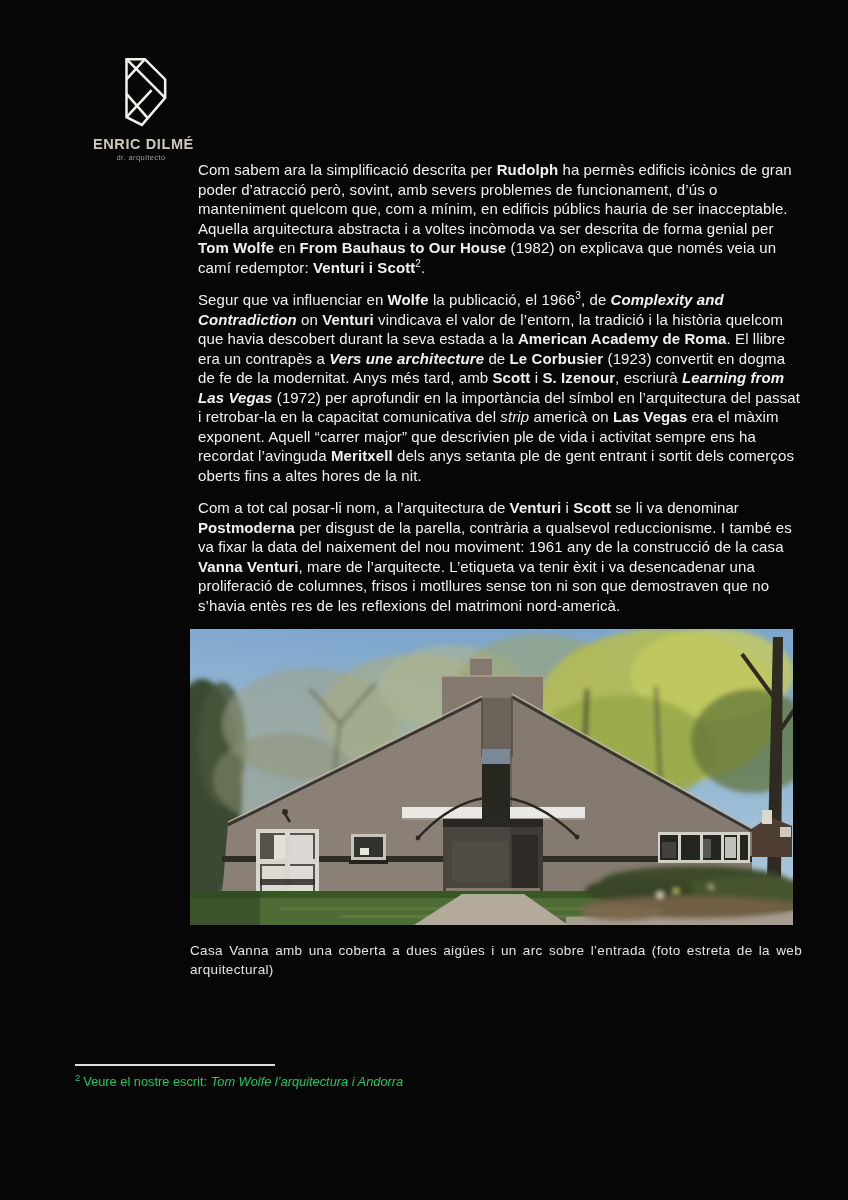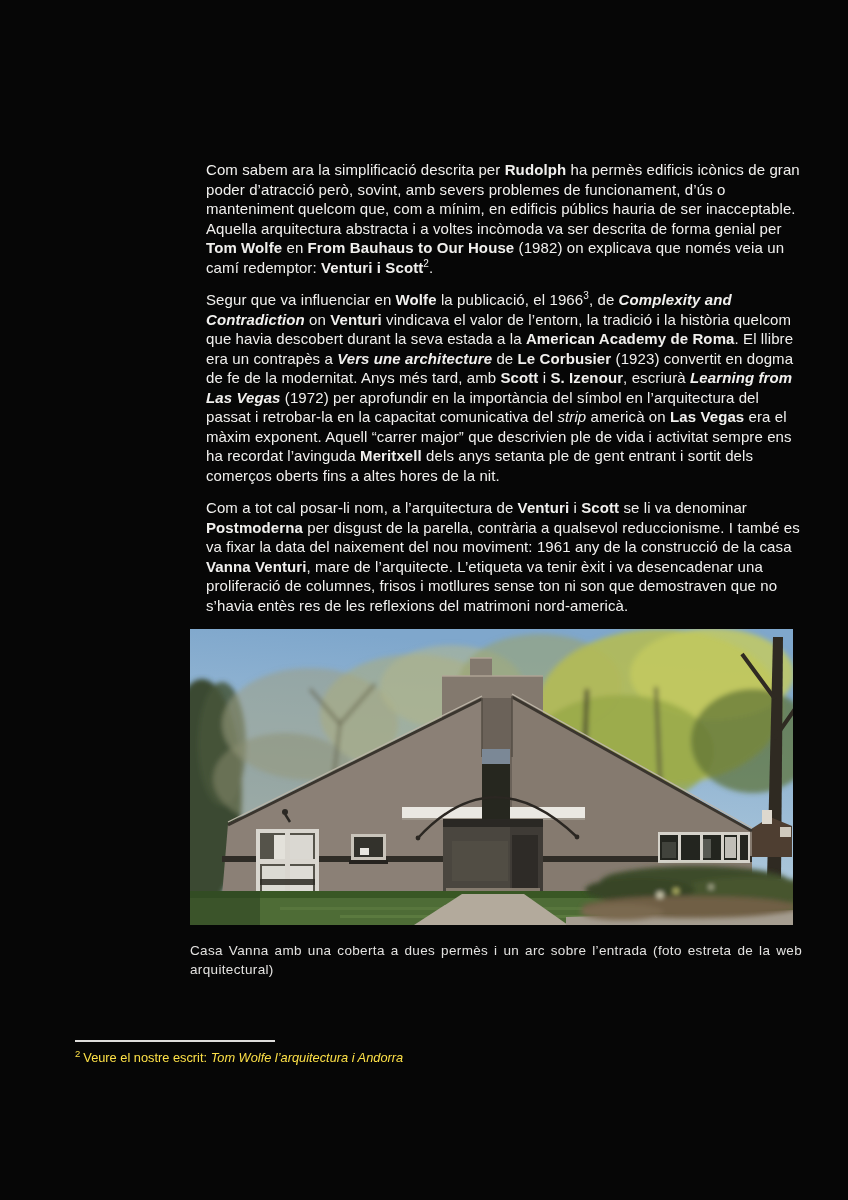--- a/index.html
+++ b/index.html
@@ -5,38 +5,51 @@
   html,body{margin:0;padding:0;background:#060606;}
   .page{position:relative;width:848px;height:1200px;background:#060606;overflow:hidden;
         font-family:"Liberation Sans","DejaVu Sans",sans-serif;}
   
   .logo{position:absolute;left:93px;top:56px;width:96px;text-align:center;color:#cdc6bc;}
   .logo svg{display:block;margin:0 auto 8px auto;}
   .logo-title{font-size:14.5px;font-weight:bold;letter-spacing:0.6px;color:#cfc8be;white-space:nowrap;}
   .logo-sub{font-size:7.5px;letter-spacing:0.4px;color:#a59e94;margin-top:1px;}
   
   .article{position:absolute;left:190px;top:160px;width:612px;color:#f1f0ee;}
-  .article p{margin:0 0 13px 16px;font-size:15px;line-height:19.5px;letter-spacing:0.1px;}
+  .article p{margin:0 0 13px 8px;font-size:15px;line-height:19.5px;letter-spacing:0.1px;}
   .b{font-weight:bold;}
   .i{font-style:italic;}
   sup{font-size:10px;line-height:0;vertical-align:super;}
   figure{margin:14px 0 0 0;width:603px;height:296px;}
   .caption{margin-top:17px;width:612px;font-size:13.5px;line-height:18.5px;color:#e3e2e0;
            text-align:justify;letter-spacing:0.35px;}
   
-  .footnotes{position:absolute;left:75px;top:1040px;width:712px;color:#fde047;}
+  .footnotes{position:absolute;left:75px;top:1064px;width:712px;color:#22c55e;}
   .fn-divider{width:200px;border-top:2px solid #dedddb;margin-bottom:6px;}
   .footnote{font-size:12.8px;line-height:19px;margin:0 0 1px 0;}
   .fnmark{font-size:9.5px;vertical-align:super;line-height:0;margin-right:3px;}
 </style>
 </head>
 <body>
 
 <div class="page">
 
+  <div class="logo">
+    <svg width="58" height="72" viewBox="0 0 60 74">
+      <g fill="none" stroke="#f3f0ea" stroke-width="2.6" stroke-linejoin="miter">
+        <path d="M15,3 L34,3 L55,24 L55,43 L31,71 L15,63 Z"></path>
+        <path d="M15,3 L55,43"></path>
+        <path d="M34,3 L15,24"></path>
+        <path d="M15,39 L37,64"></path>
+        <path d="M41,35 L15,63"></path>
+      </g>
+    </svg>
+    <div class="logo-title">ENRIC DILMÉ</div>
+    <div class="logo-sub">dr. arquitecto</div>
+  </div>
 
   <div class="article">
     <p><span class="">Com sabem ara la simplificació descrita per </span><span class="b">Rudolph</span><span class=""> ha permès edificis icònics de gran poder d’atracció però, sovint, amb  severs problemes de funcionament, d’ús o manteniment quelcom que, com a mínim, en edificis públics hauria de ser inacceptable. Aquella arquitectura abstracta i a voltes incòmoda va ser descrita de forma genial per </span><span class="b">Tom Wolfe</span><span class=""> en </span><span class="b">From Bauhaus to Our House</span><span class=""> (1982) on explicava que només veia un camí redemptor: </span><span class="b">Venturi i Scott</span><span class=""><sup>2</sup></span><span class="">.</span></p>
     <p><span class="">Segur que va influenciar en </span><span class="b">Wolfe</span><span class=""> la publicació, el 1966</span><span class=""><sup>3</sup></span><span class="">, de </span><span class="b i">Complexity and Contradiction</span><span class=""> on </span><span class="b">Venturi</span><span class=""> vindicava el valor de l’entorn, la tradició i la història quelcom que havia descobert  durant la seva estada a la </span><span class="b">American Academy de Roma</span><span class="">. El llibre era un contrapès a </span><span class="b i">Vers une architecture</span><span class=""> de </span><span class="b">Le Corbusier</span><span class=""> (1923) convertit en dogma de fe de la modernitat. Anys més tard, amb </span><span class="b">Scott</span><span class=""> i </span><span class="b">S. Izenour</span><span class="">, escriurà </span><span class="b i">Learning from Las Vegas</span><span class=""> (1972) per aprofundir en la importància del símbol en l’arquitectura del passat i retrobar-la en la capacitat comunicativa del </span><span class="i">strip</span><span class=""> americà on </span><span class="b">Las Vegas</span><span class=""> era el màxim exponent. Aquell “carrer major” que descrivien ple de vida i activitat sempre ens ha recordat l’avinguda </span><span class="b">Meritxell</span><span class=""> dels anys setanta ple de gent entrant i sortit dels comerços oberts fins a altes hores de la nit.</span></p>
     <p><span class="">Com a tot cal posar-li nom, a l’arquitectura de </span><span class="b">Venturi</span><span class=""> i </span><span class="b">Scott</span><span class=""> se li va denominar </span><span class="b">Postmoderna</span><span class=""> per disgust de la parella, contrària a qualsevol reduccionisme. I també es va fixar la data del naixement del nou moviment: 1961 any de la construcció de la casa </span><span class="b">Vanna Venturi</span><span class="">, mare de l’arquitecte. L’etiqueta va tenir èxit i va desencadenar una proliferació de columnes, frisos i motllures sense ton ni son que demostraven que no s’havia entès res de les reflexions del matrimoni nord-americà.</span></p>
 
     <figure>
       <svg width="603" height="296" viewBox="0 0 603 296">
         <defs>
           <linearGradient id="skyg" x1="0.2" y1="0" x2="0" y2="1">
@@ -162,21 +175,21 @@
           <ellipse cx="450" cy="261" rx="55" ry="12" fill="#374527"></ellipse>
           <ellipse cx="500" cy="278" rx="108" ry="11" fill="#6f5e45"></ellipse>
           <ellipse cx="432" cy="283" rx="42" ry="8" fill="#7a6950"></ellipse>
           <circle cx="470" cy="266" r="3" fill="#e8e4c8"></circle>
           <circle cx="486" cy="262" r="2.5" fill="#d9d77a"></circle>
           <circle cx="521" cy="258" r="2" fill="#e0dcc0"></circle>
         </g>
       </svg>
     </figure>
 
-    <div class="caption">Casa Vanna amb una coberta a dues permès i un arc sobre l’entrada (foto estreta de la web arquitectural)</div>
+    <div class="caption">Casa Vanna amb una coberta a dues aigües i un arc sobre l’entrada (foto estreta de la web arquitectural)</div>
   </div>
 
   <div class="footnotes">
     <div class="fn-divider"></div>
     <p class="footnote"><sup class="fnmark">2</sup><span><span class="">Veure el nostre escrit: </span><span class="i">Tom Wolfe l’arquitectura i Andorra</span></span></p>
   </div>
 
 </div>
 
 </body></html>

